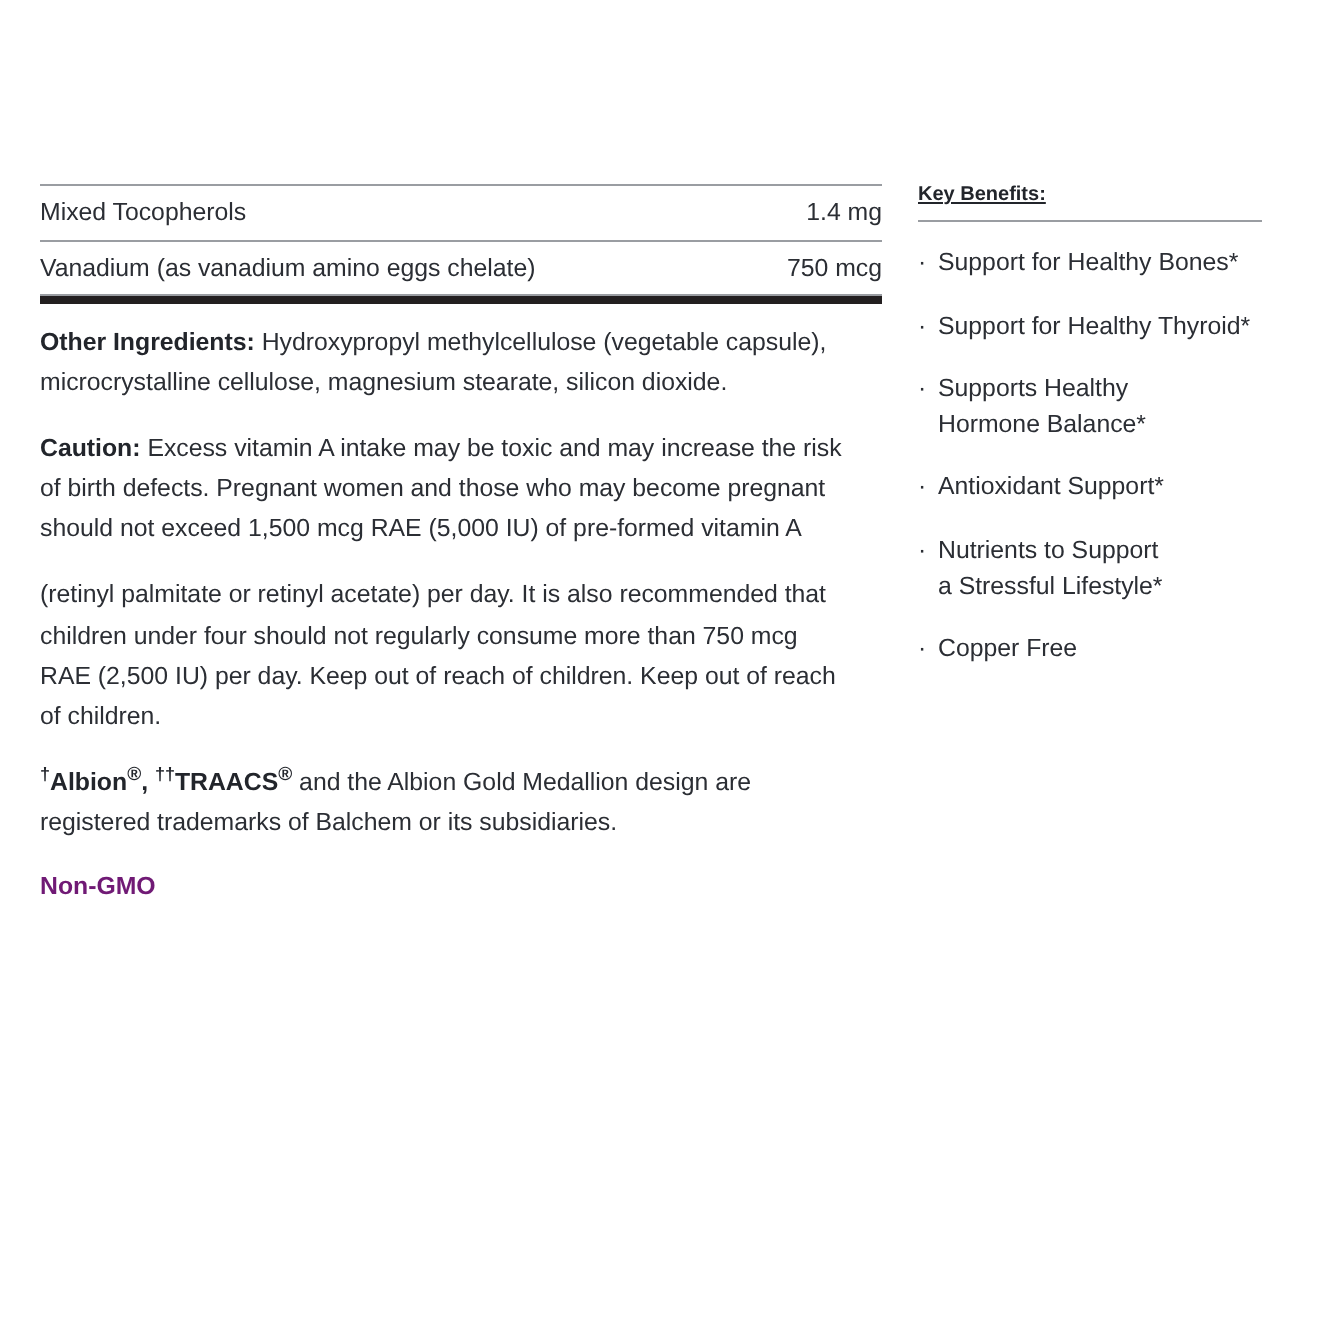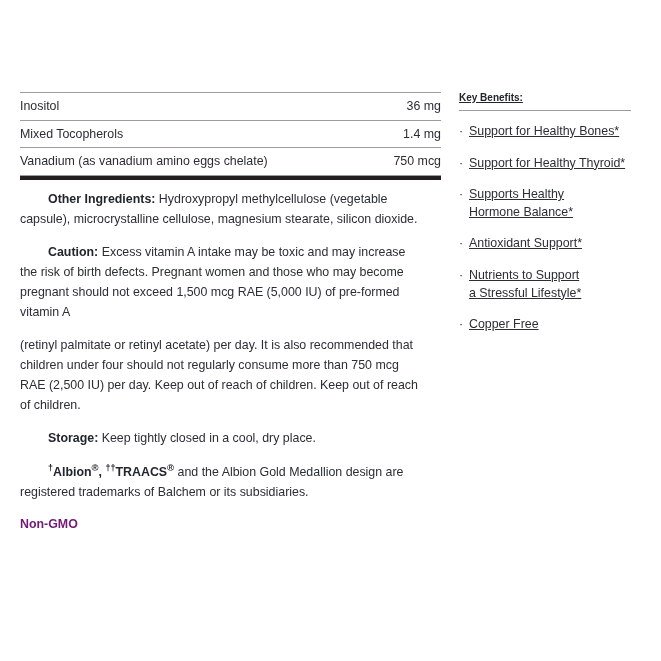--- a/index.html
+++ b/index.html
@@ -92,21 +92,20 @@
     max-width: 416px;
     text-align: left;
   }
   .para:last-child {
     margin-bottom: 0;
   }
   .para b,
   .lead {
     font-weight: bold;
     color: #22252b;
-    margin-left: 28px;
   }
   .sup {
     font-size: 9px;
     vertical-align: super;
     line-height: 0;
     font-weight: bold;
   }
   .reg {
     font-size: 9.5px;
     vertical-align: super;
@@ -154,38 +153,33 @@
   }
   .benefit-item .dot {
     position: absolute;
     left: 0;
     top: 0;
     color: #2b2e34;
   }
   .benefit-item .btext {
     display: block;
     white-space: pre-line;
-    text-decoration: underline;
   }
 </style>
 </head>
 <body>
 
 <div class="page">
 
   <div class="columns">
 
     <div class="col-left">
 
       <table class="facts-table">
         <tbody>
-          <tr>
-            <td class="nutrient">Inositol</td>
-            <td class="amount">36 mg</td>
-          </tr>
           <tr>
             <td class="nutrient">Mixed Tocopherols</td>
             <td class="amount">1.4 mg</td>
           </tr>
           <tr>
             <td class="nutrient">Vanadium (as vanadium amino eggs chelate)</td>
             <td class="amount">750 mcg</td>
           </tr>
         </tbody>
       </table>
@@ -194,21 +188,20 @@
 
       <div class="body-block">
 
         <p class="para"><b>Other Ingredients:</b><span> Hydroxypropyl methylcellulose (vegetable capsule), microcrystalline cellulose, magnesium stearate, silicon dioxide.</span></p>
 
 
         <p class="para"><b>Caution:</b><span> Excess vitamin A intake may be toxic and may increase the risk of birth defects. Pregnant women and those who may become pregnant should not exceed 1,500 mcg RAE (5,000 IU) of pre-formed vitamin A</span></p>
 
         <p class="para">(retinyl palmitate or retinyl acetate) per day. It is also recommended that children under four should not regularly consume more than 750 mcg RAE (2,500 IU) per day. Keep out of reach of children. Keep out of reach of children.</p>
 
-        <p class="para"><b>Storage:</b><span> Keep tightly closed in a cool, dry place.</span></p>
 
         <p class="para"><b><span class="sup">†</span><span>Albion</span><span class="reg">®</span><span>, </span><span class="sup">††</span><span>TRAACS</span><span class="reg">®</span></b><span> and the Albion Gold Medallion design are registered trademarks of Balchem or its subsidiaries.</span></p>
 
         <p class="standalone-bold">Non-GMO</p>
 
       </div>
     </div>
 
     <div class="col-right">
 

